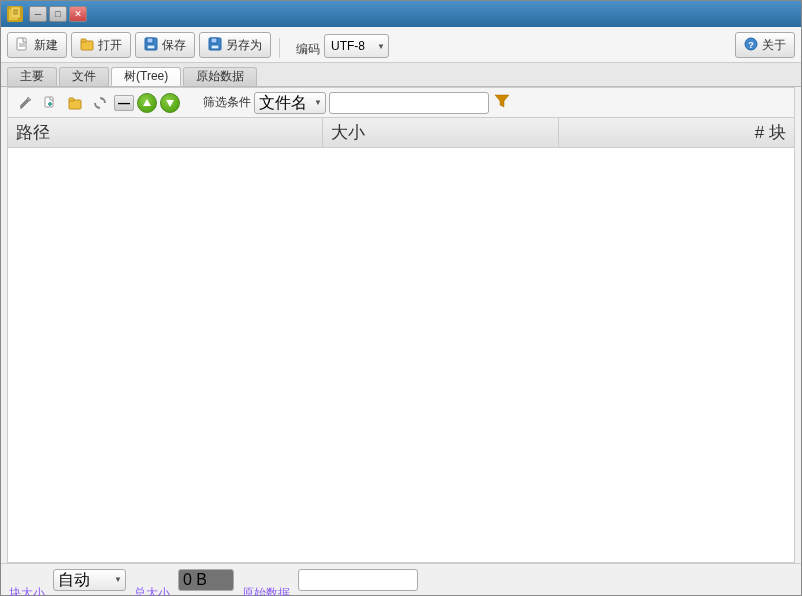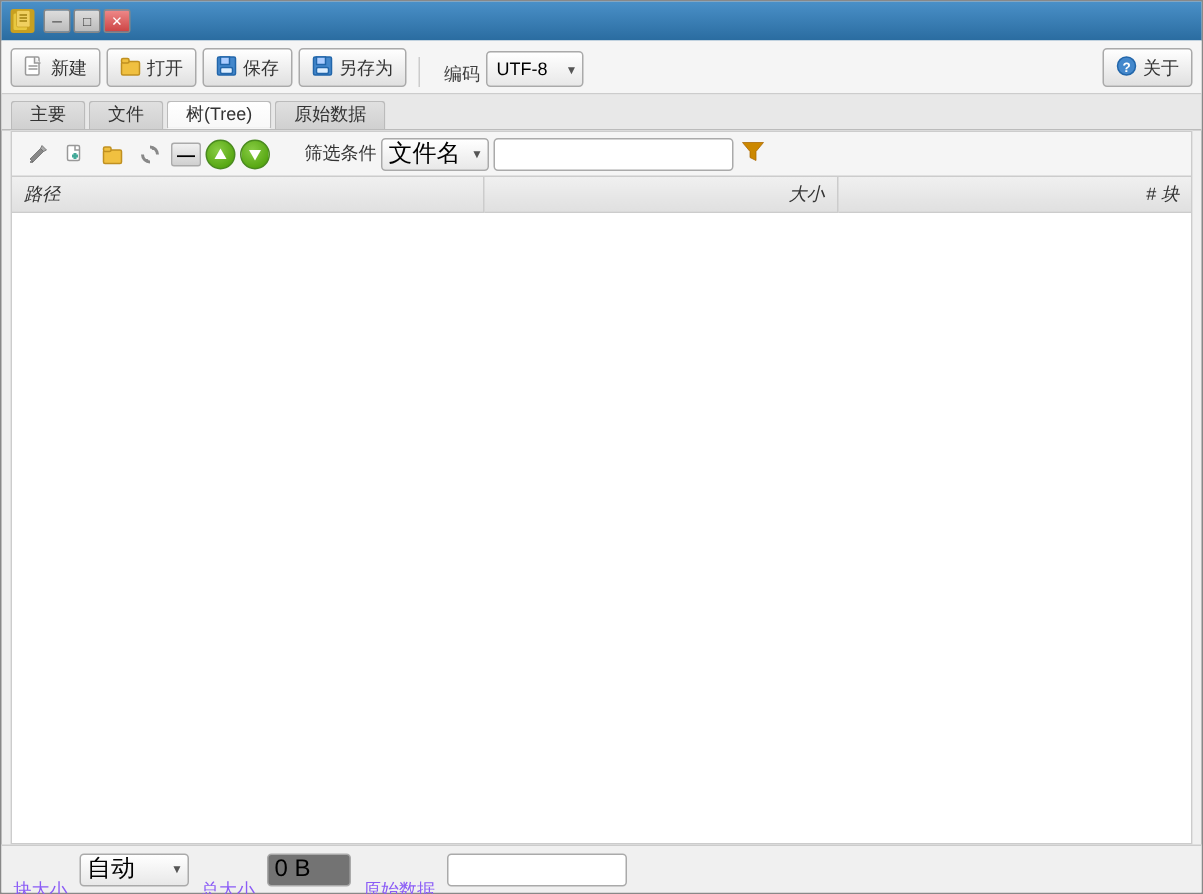--- a/index.html
+++ b/index.html
@@ -261,22 +261,21 @@
       margin-left: 2px;
     }
     
     .table-container {
       flex: 1;
       overflow: auto;
     }
     .data-table {
       width: 100%;
       border-collapse: collapse;
-      font-size: 12px;
-      font-style: italic;
+      font-size: 17px;
     }
     .data-table thead tr {
       background: linear-gradient(to bottom, #f0f0f0, #e0e0e0);
       border-bottom: 1px solid #ccc;
     }
     .data-table th {
       padding: 3px 8px;
       text-align: left;
       border-right: 1px solid #ccc;
       font-weight: normal;
@@ -508,21 +507,21 @@
       </span>
     </div>
 
     <div class="table-container">
       <table class="data-table">
         <thead>
           <tr>
             <th style="width:40%">
               <span>路径</span>
             </th>
-            <th style="width:30%; text-align:right;">
+            <th style="width:30%; ">
               <span>大小</span>
             </th>
             <th style="width:30%; text-align:right;">
               <span># 块</span>
             </th>
           </tr>
         </thead>
         <tbody>
           
         </tbody>

